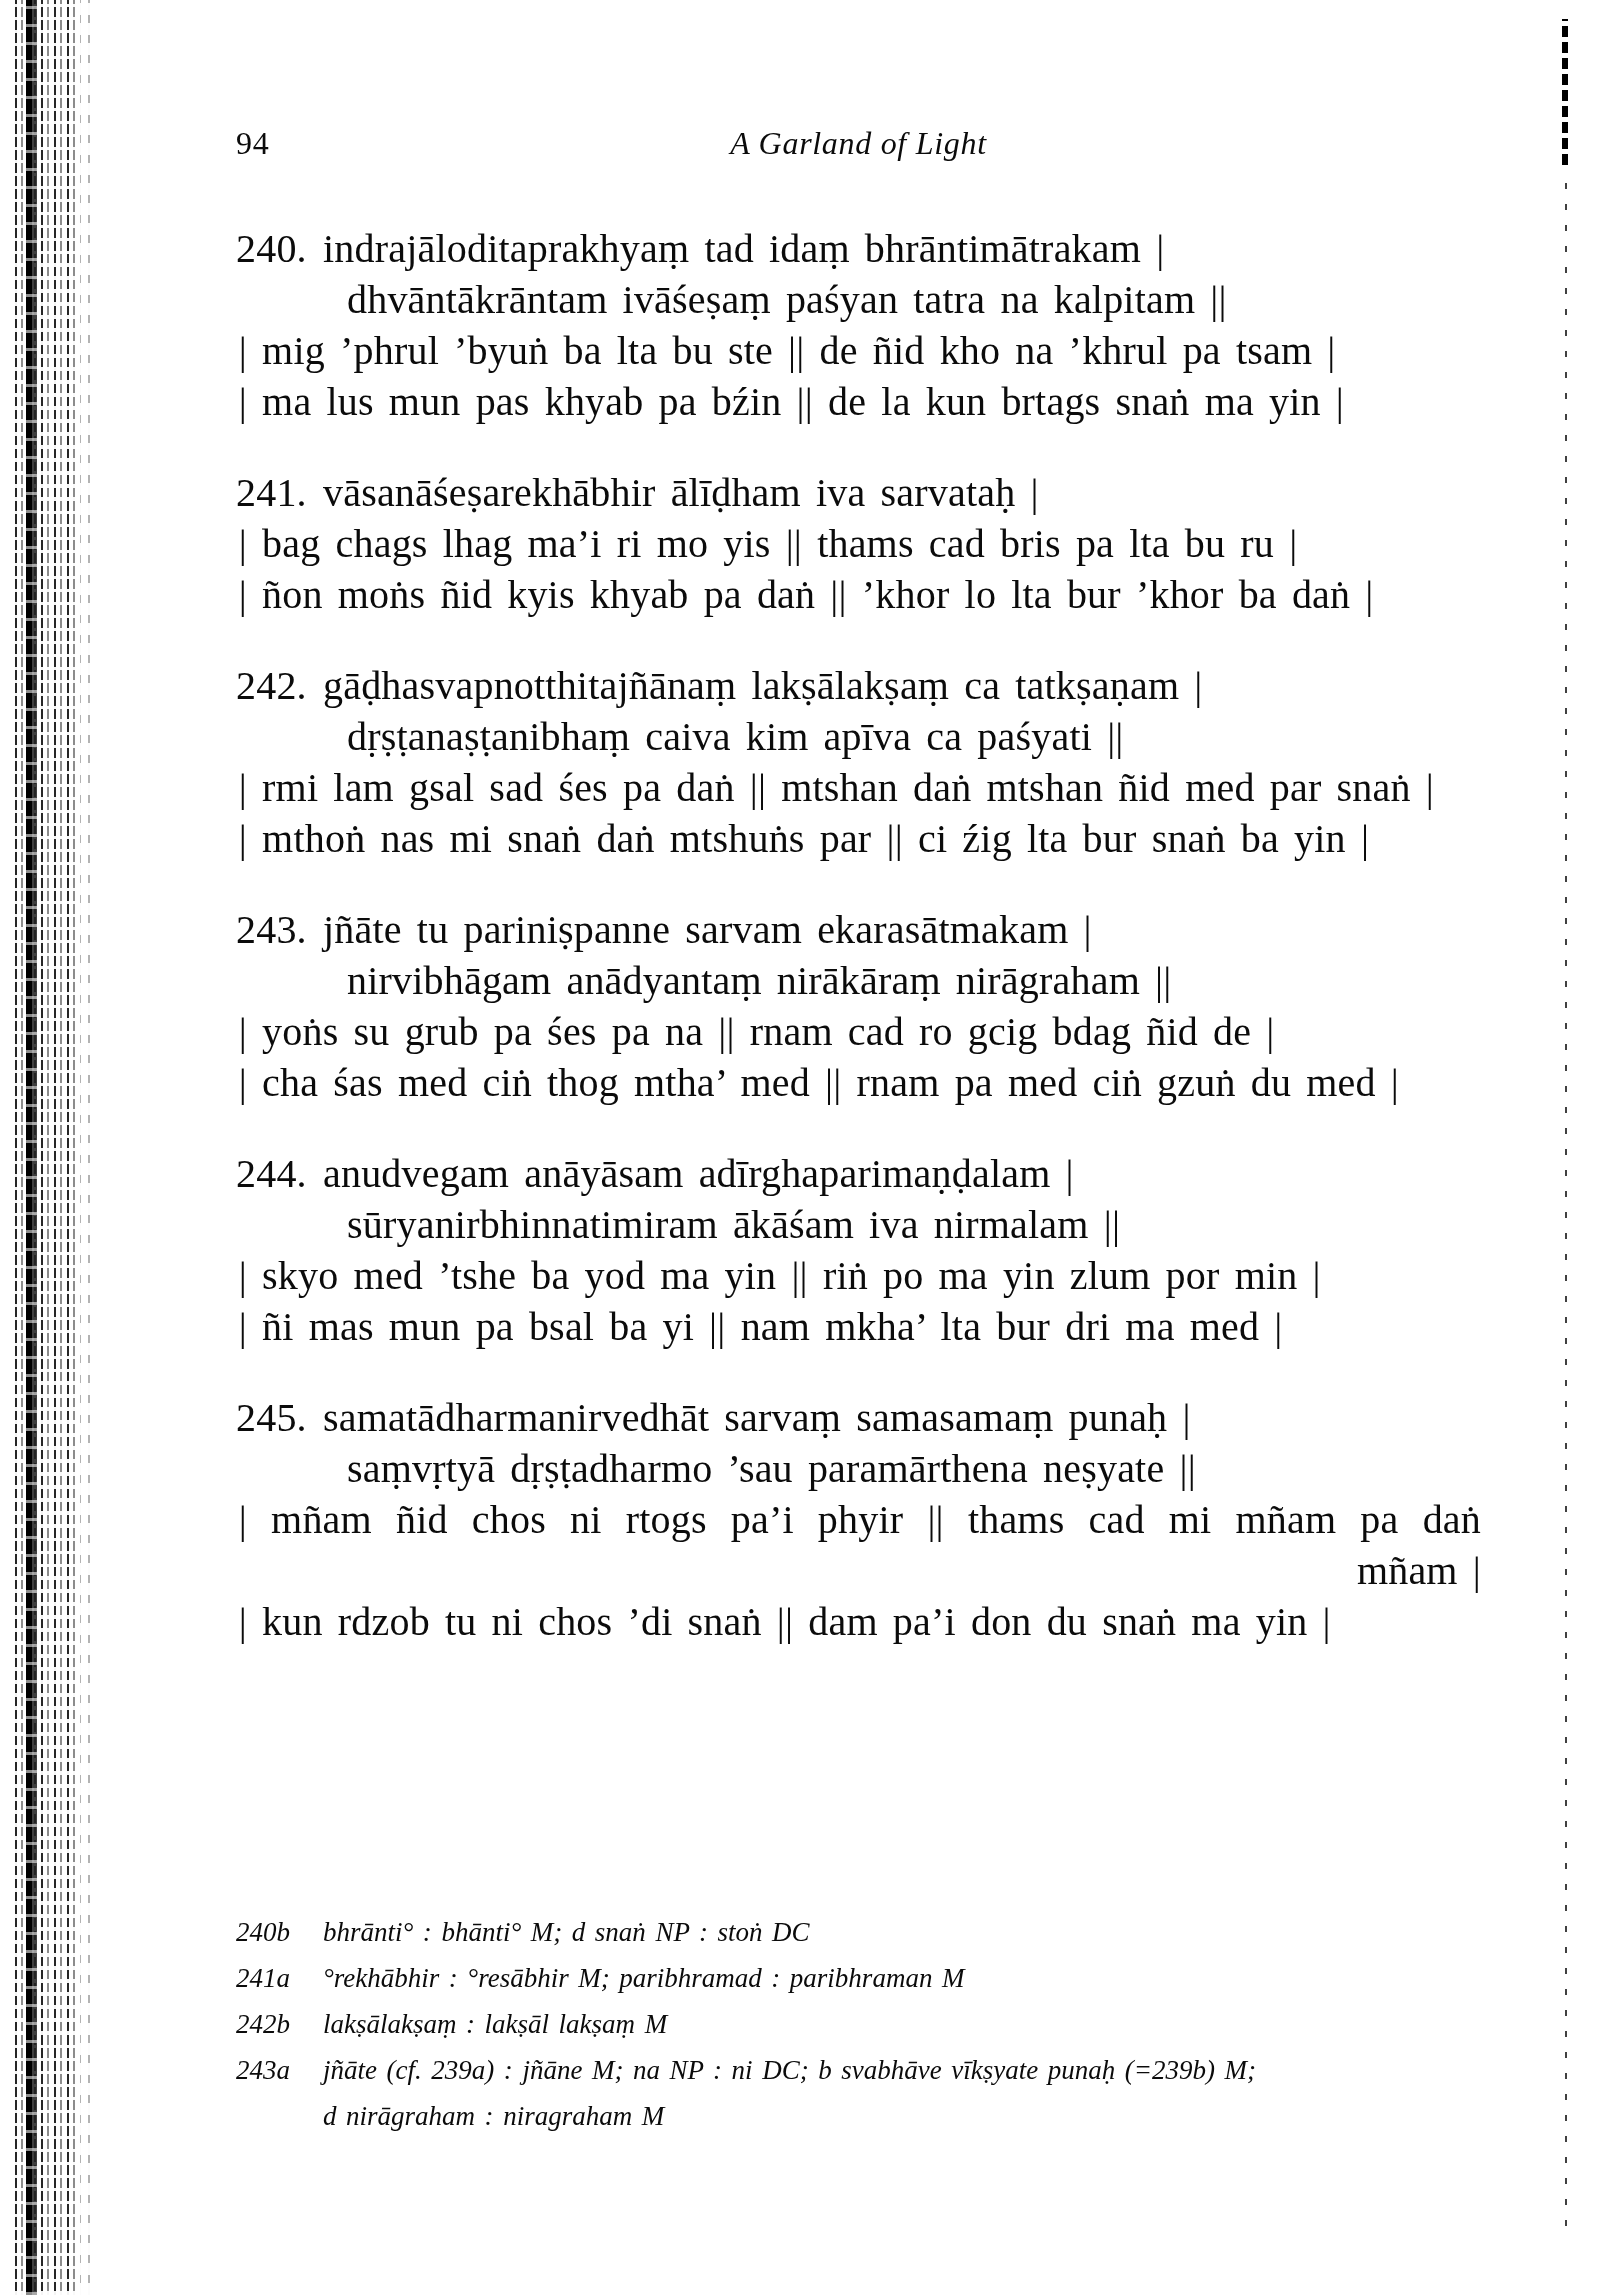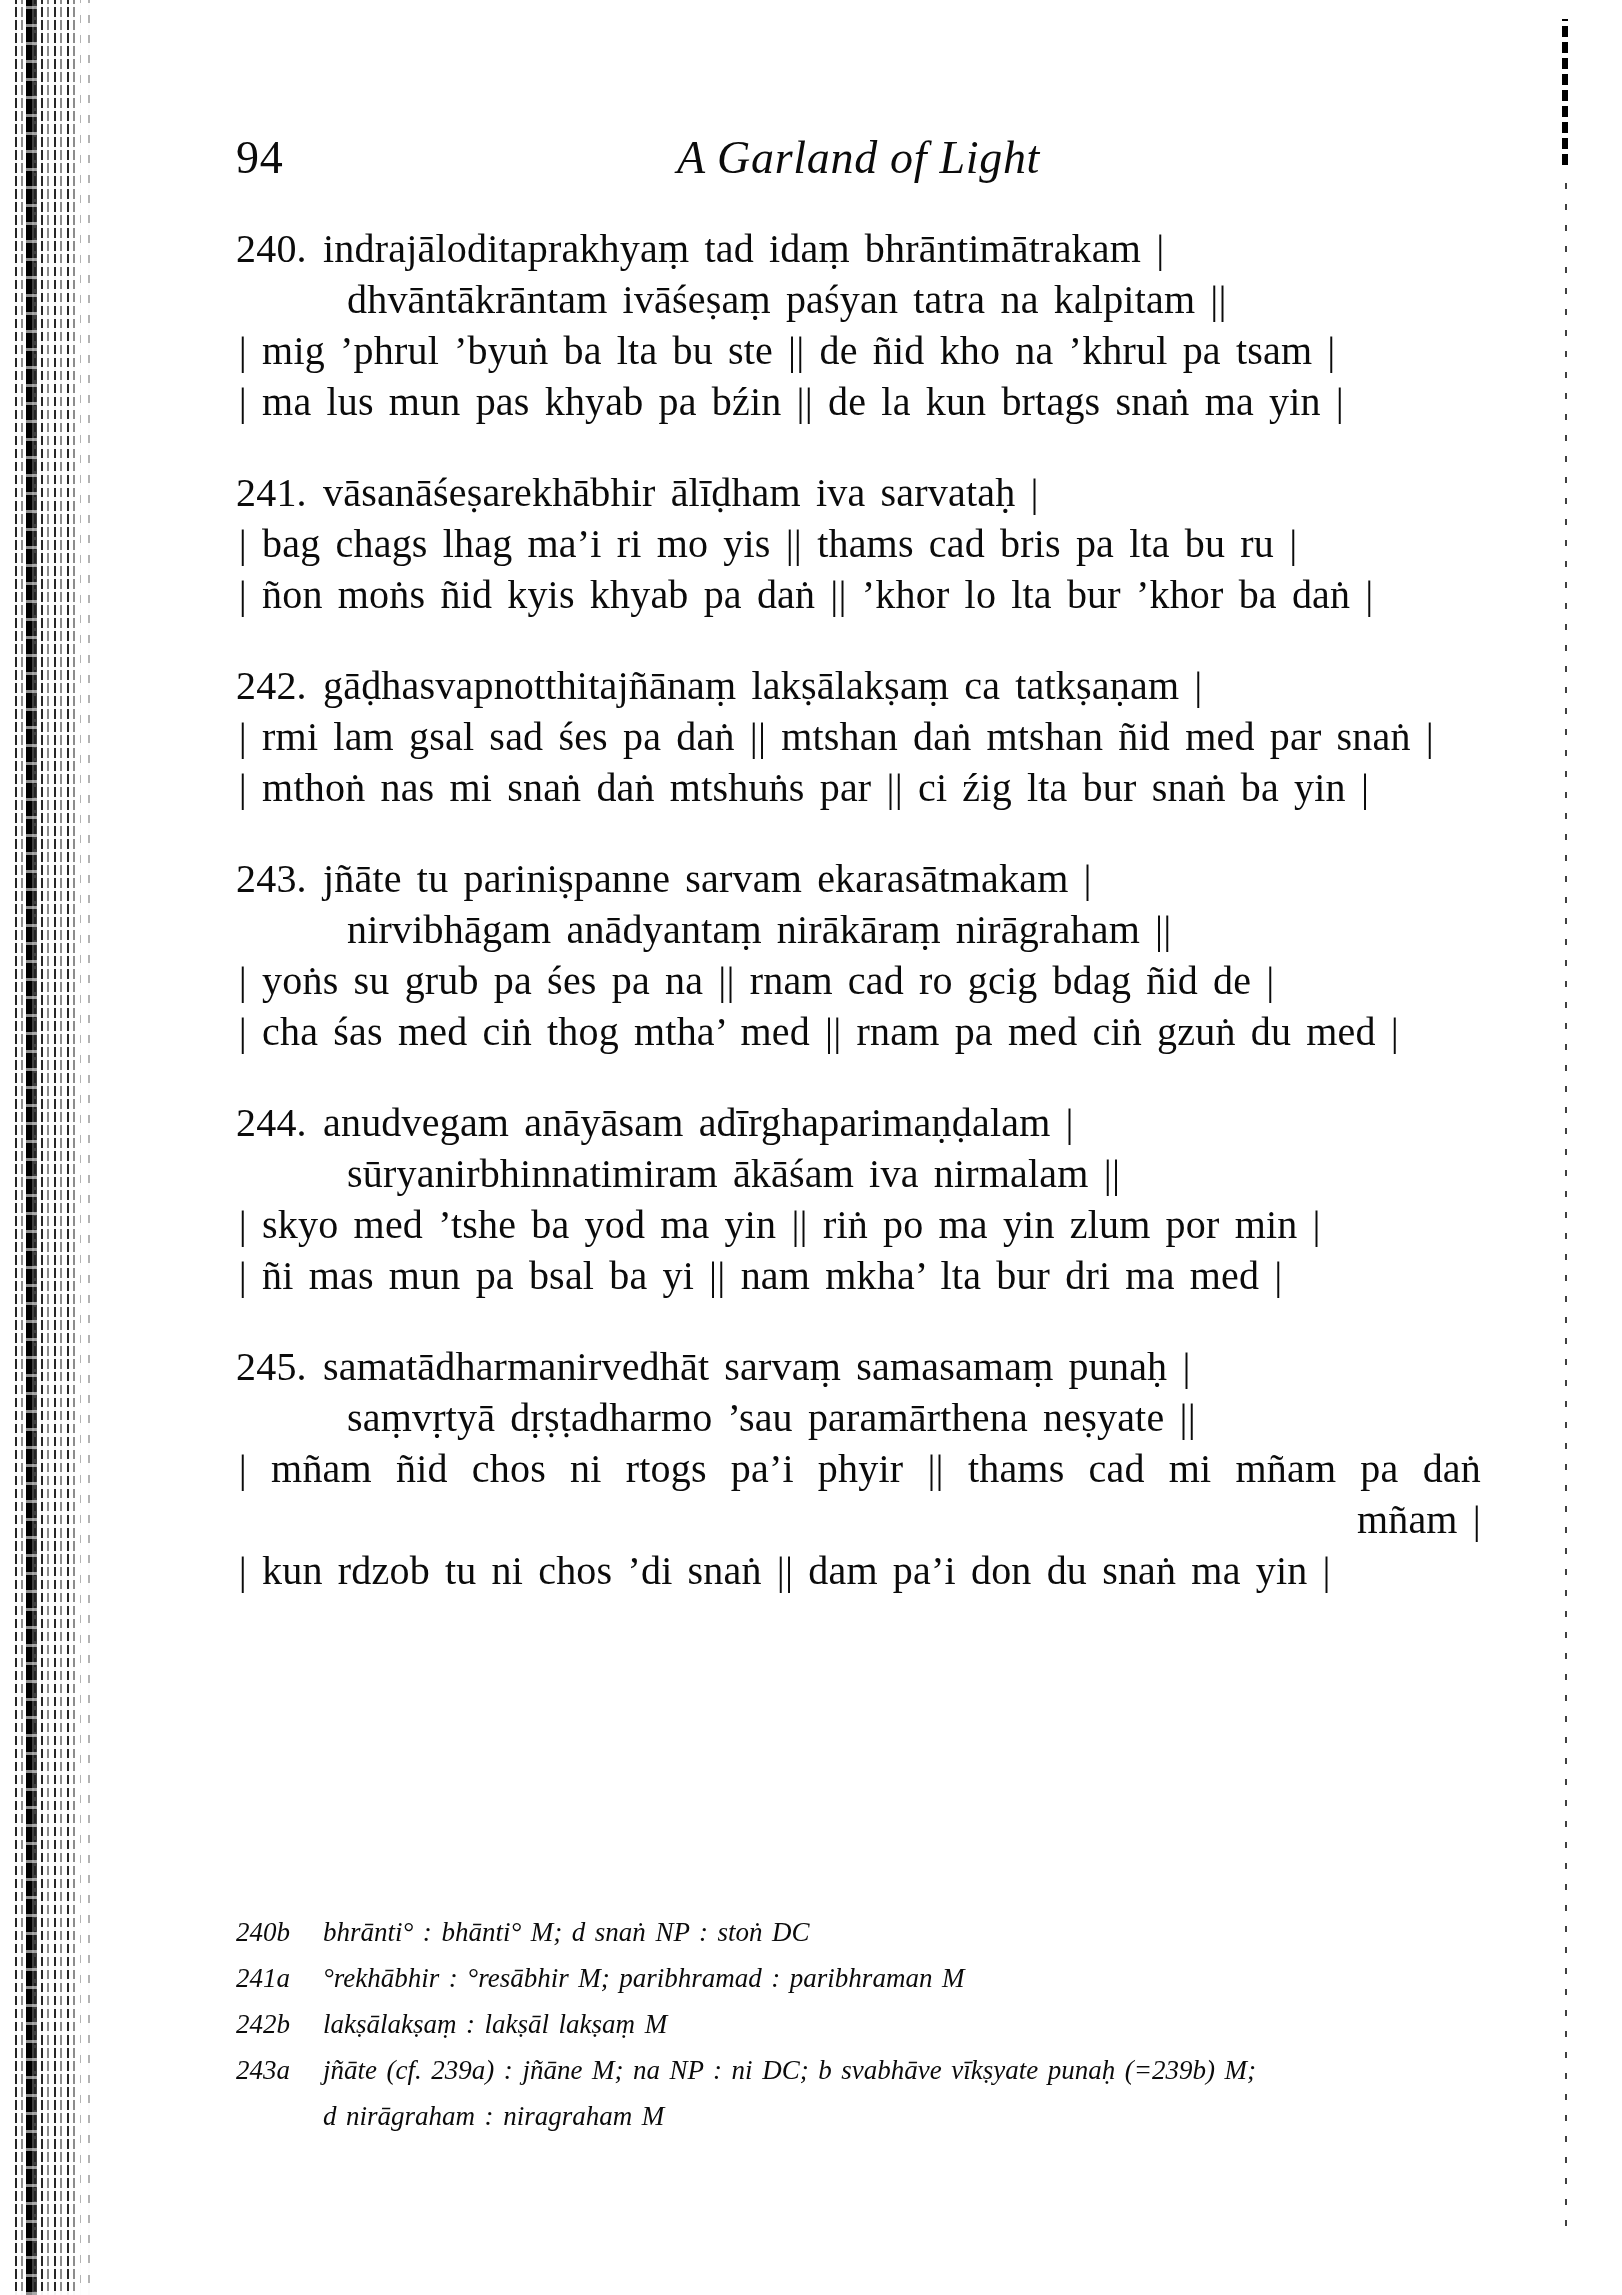--- a/index.html
+++ b/index.html
@@ -50,23 +50,23 @@
   .right-line-body {
     position: absolute;
     left: 1565px; top: 173px;
     width: 2.1px; height: 2053px;
     opacity: 0.75;
     background-image: repeating-linear-gradient(0deg, #000 0 6.2px, rgba(0,0,0,0) 6.2px 21px);
   }
 
   .header {
     position: absolute;
-    top: 137px; left: 236px;
+    top: 122px; left: 236px;
     width: 1245px;
-    font-size: 46px;
+    font-size: 32px;
     line-height: 42px;
   }
   .pageno { position: absolute; left: 0; top: 0; letter-spacing: 0.7px; }
   .running-title {
     display: block;
     text-align: center;
     font-style: italic;
     letter-spacing: 0.7px;
   }
 
@@ -130,20 +130,21 @@
     </section>
 
     <section class="verse">
       <div class="line sline"><span class="vnum">241.</span><span>vāsanāśeṣarekhābhir ālīḍham iva sarvataḥ |</span></div>
       <div class="line tline">| bag chags lhag ma’i ri mo yis || thams cad bris pa lta bu ru |</div>
       <div class="line tline">| ñon moṅs ñid kyis khyab pa daṅ || ’khor lo lta bur ’khor ba daṅ |</div>
     </section>
 
     <section class="verse">
       <div class="line sline"><span class="vnum">242.</span><span>gāḍhasvapnotthitajñānaṃ lakṣālakṣaṃ ca tatkṣaṇam |</span></div>
+      <div class="line sline indent">dṛṣṭanaṣṭanibhaṃ caiva kim apīva ca paśyati ||</div>
       <div class="line tline">| rmi lam gsal sad śes pa daṅ || mtshan daṅ mtshan ñid med par snaṅ |</div>
       <div class="line tline">| mthoṅ nas mi snaṅ daṅ mtshuṅs par || ci źig lta bur snaṅ ba yin |</div>
     </section>
 
     <section class="verse">
       <div class="line sline"><span class="vnum">243.</span><span>jñāte tu pariniṣpanne sarvam ekarasātmakam |</span></div>
       <div class="line sline indent">nirvibhāgam anādyantaṃ nirākāraṃ nirāgraham ||</div>
       <div class="line tline">| yoṅs su grub pa śes pa na || rnam cad ro gcig bdag ñid de |</div>
       <div class="line tline">| cha śas med ciṅ thog mtha’ med || rnam pa med ciṅ gzuṅ du med |</div>
     </section>

